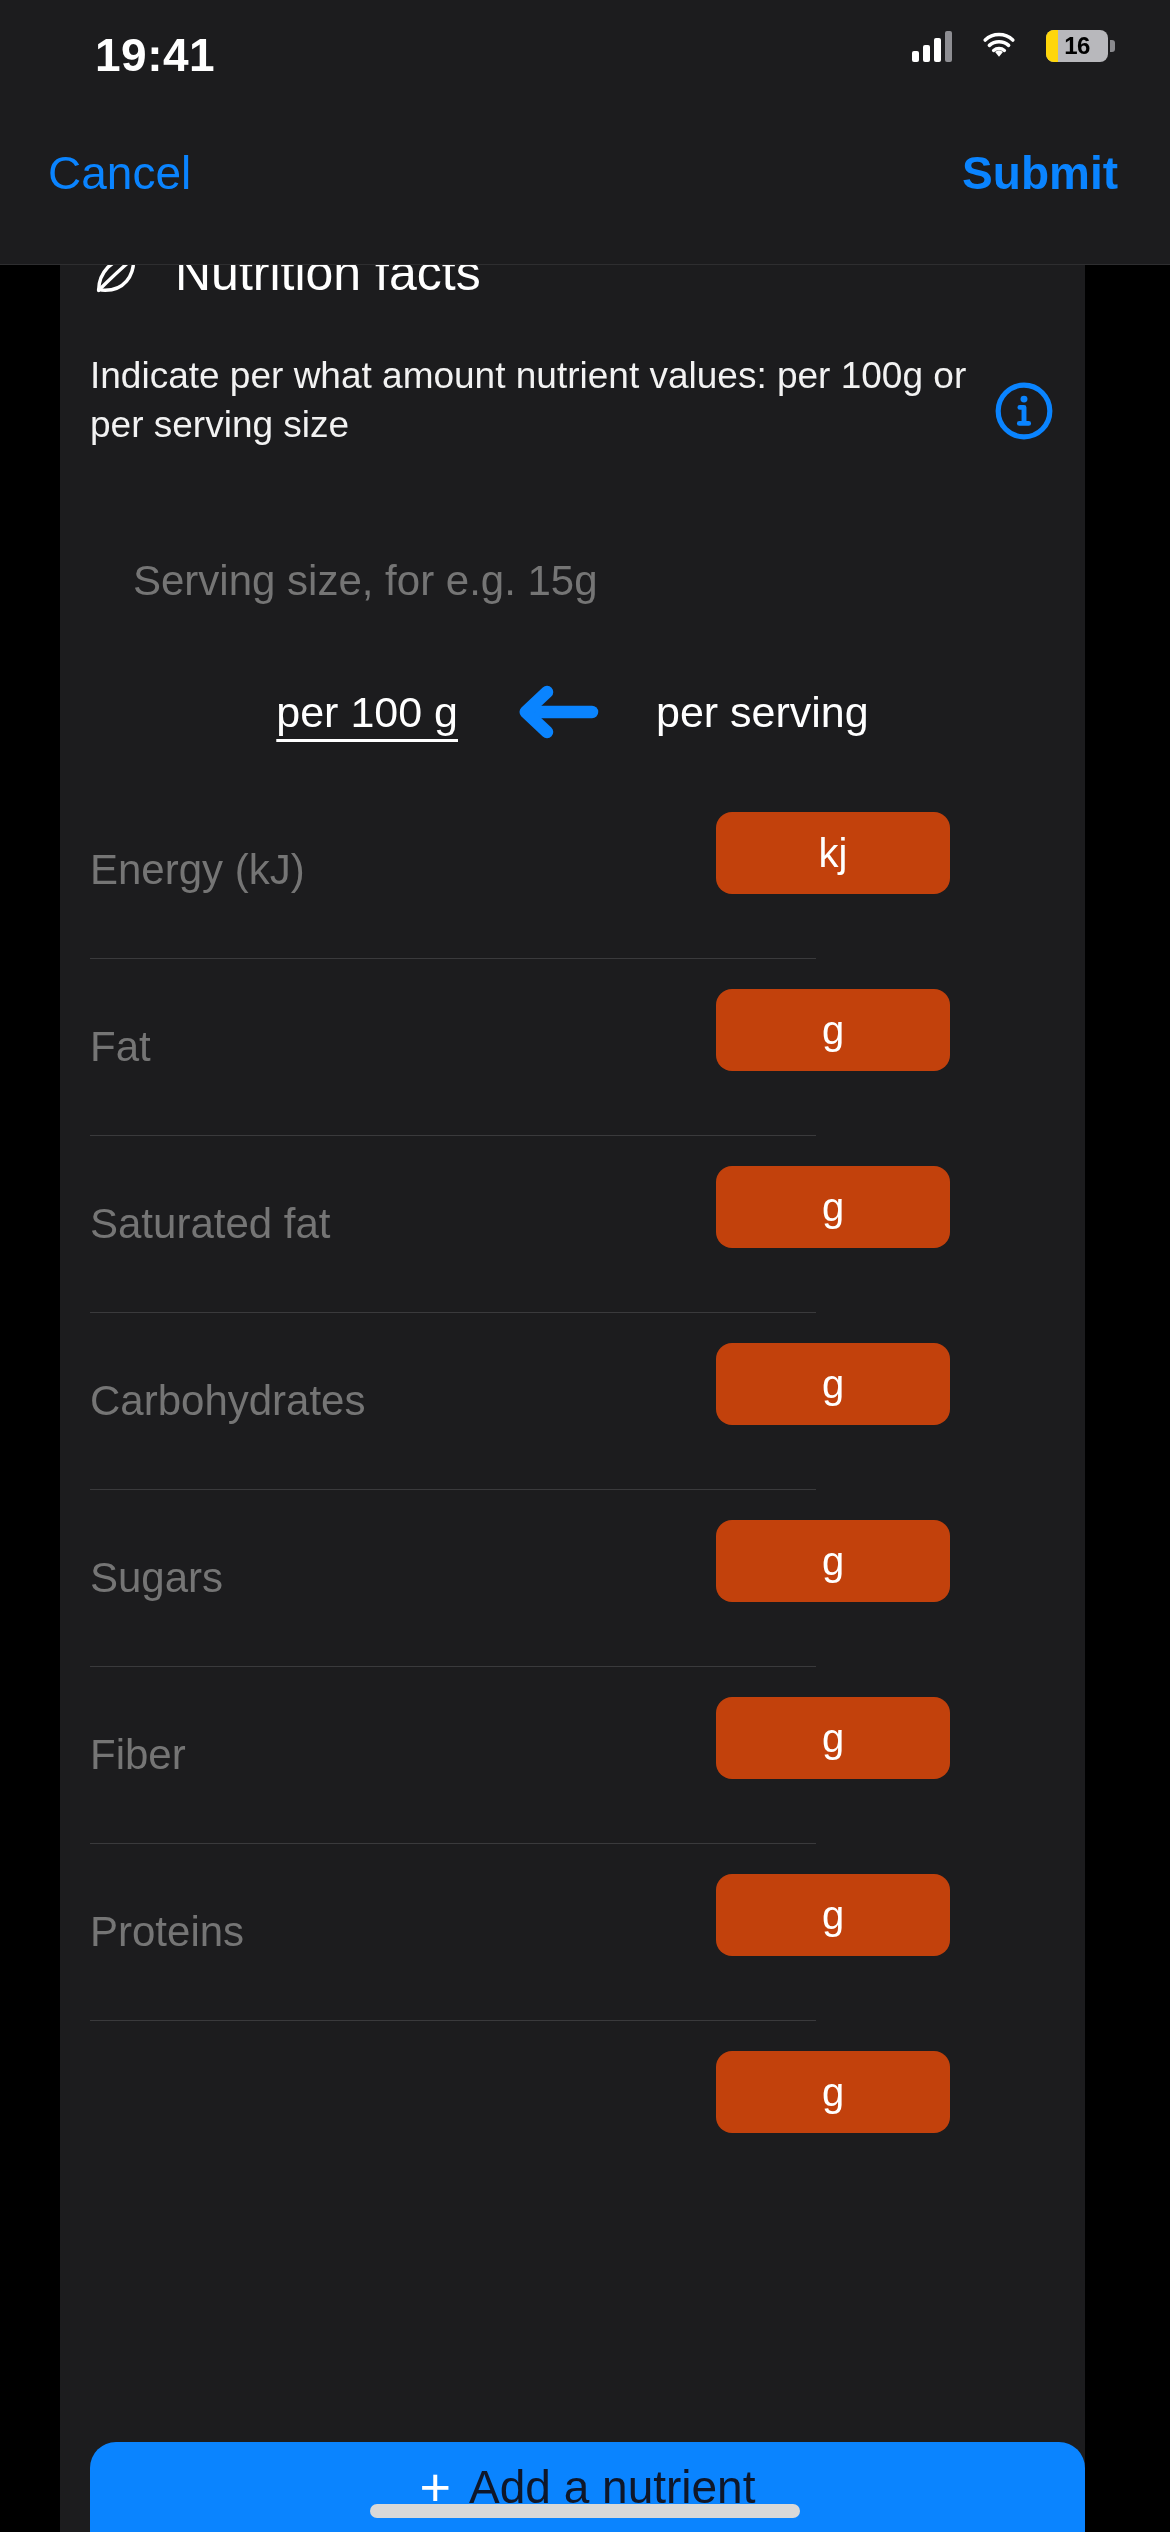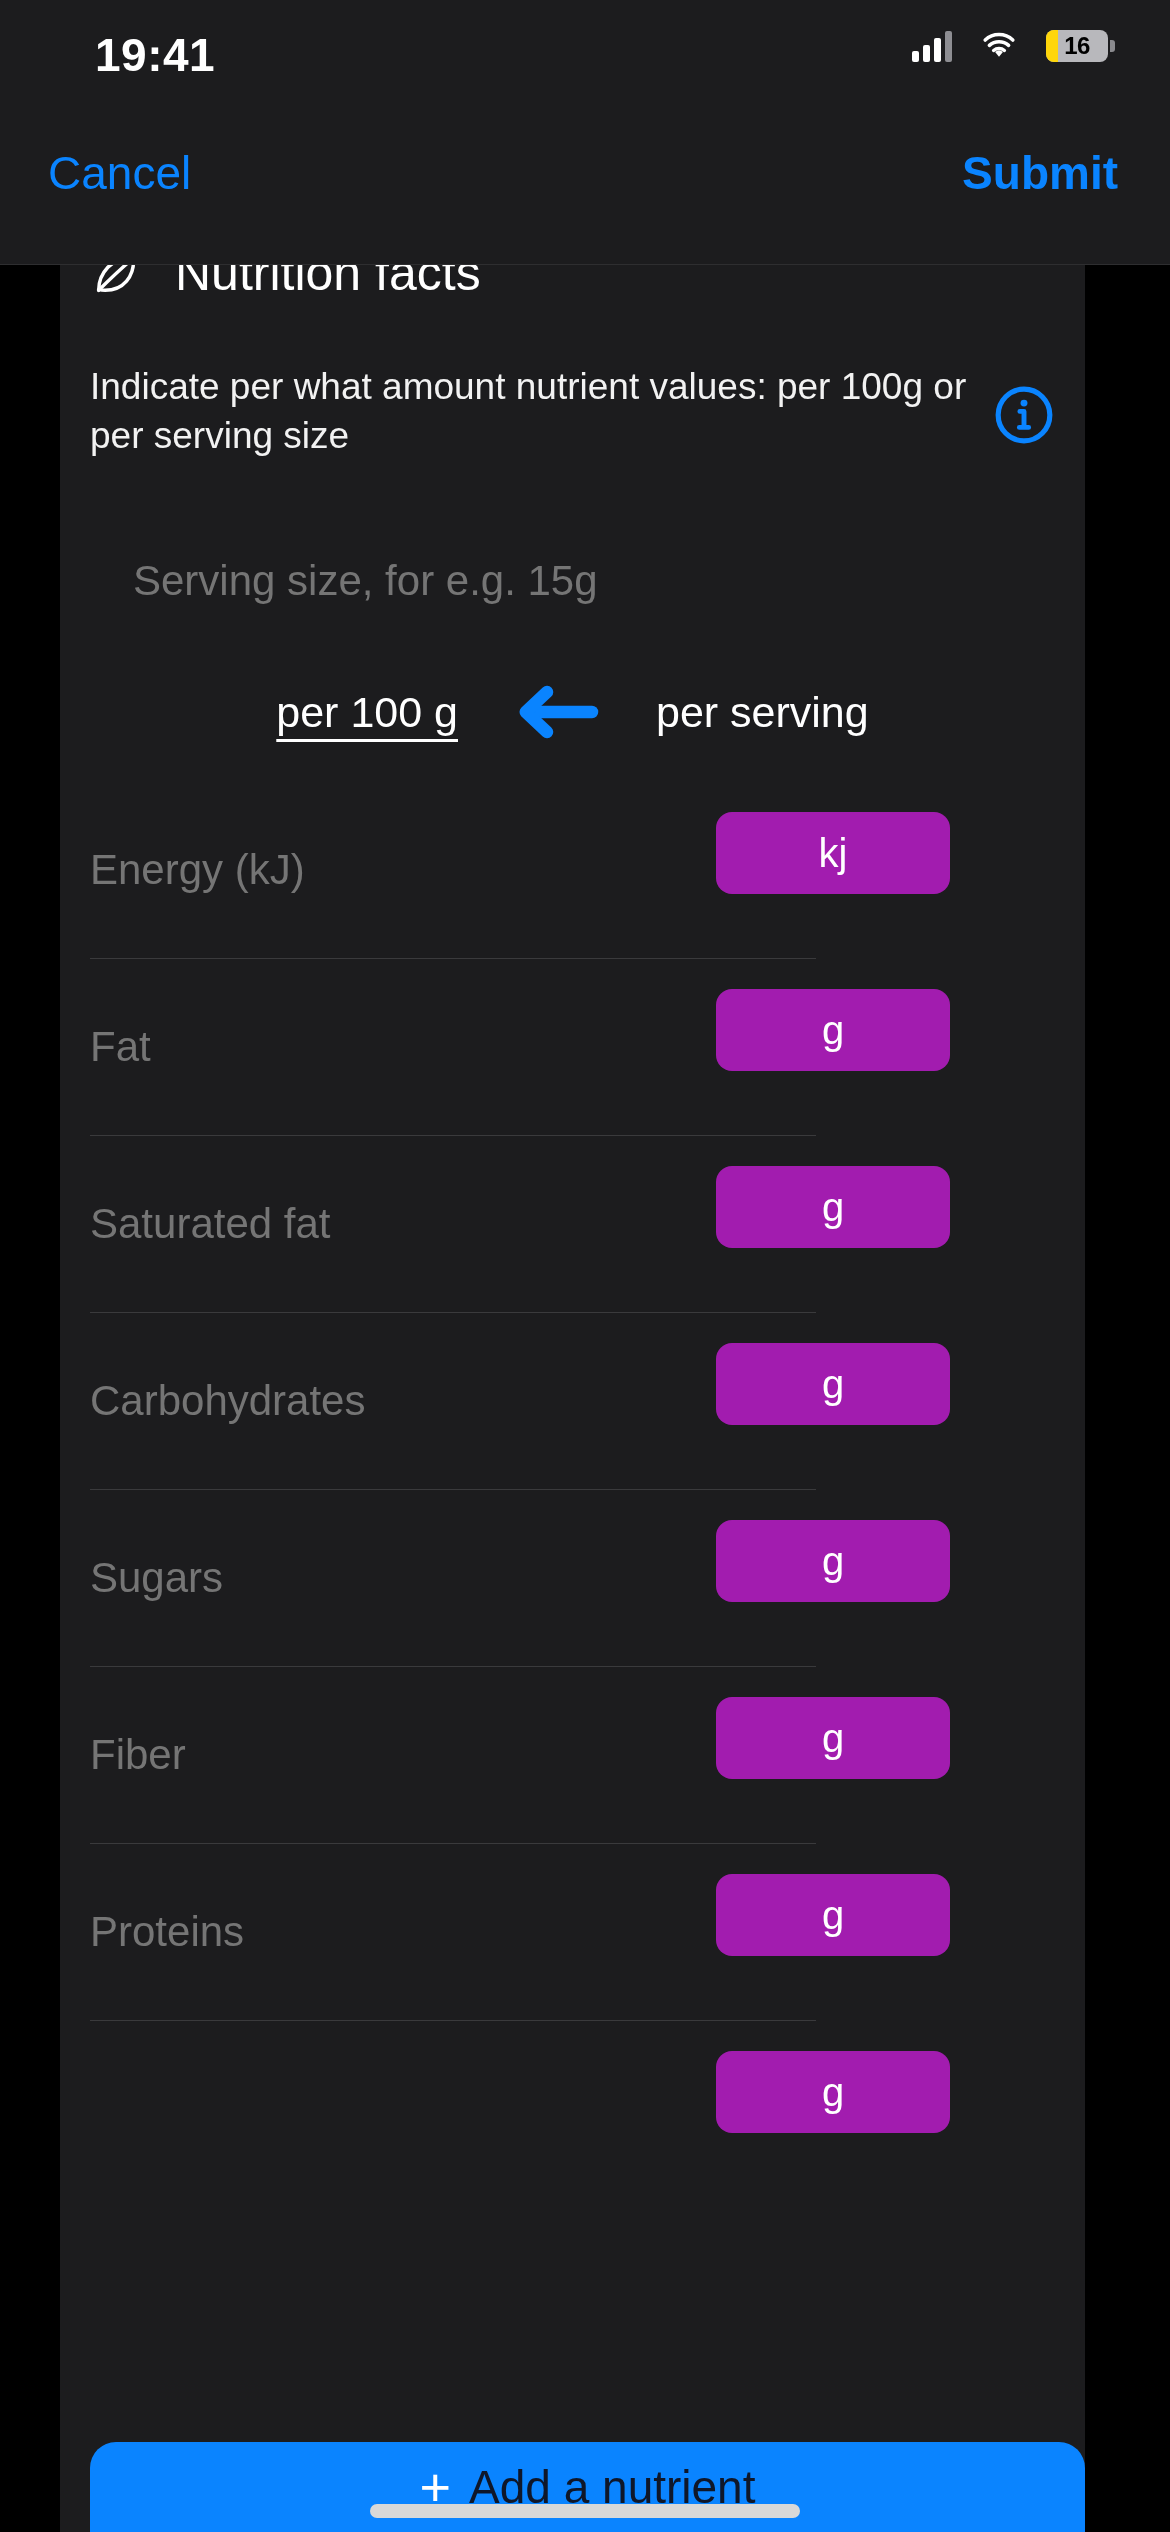--- a/index.html
+++ b/index.html
@@ -75,22 +75,22 @@
   
   #section-header {
     position:absolute; left:30px; top:-8px;
     display:flex; align-items:center; gap:33px;
   }
   #nutrition-icon { width:52px; height:52px; flex:none; }
   #section-title { font-size:50px; color:#fff; }
 
   
   #desc-row {
-    position:absolute; left:30px; top:110px; width:965px;
-    display:flex; align-items:flex-start;
+    position:absolute; left:30px; top:99px; width:965px;
+    display:flex; align-items:center;
   }
   #desc-text {
     flex:1; font-size:37px; color:#f2f2f2; line-height:1.33;
     padding-right:20px;
   }
   #info-icon { width:62px; height:62px; flex:none; margin-top:22px; }
 
   
   #serving-size {
     position:absolute; left:30px; top:305px; width:760px;
@@ -121,21 +121,21 @@
     display:flex; align-items:center;
     border-bottom:1px solid #3a3a3c;
   }
   .nutrient-label {
     font-size:42px; color:#8e8e93; background:transparent;
     border:none; outline:none; width:100%; font-family:inherit;
   }
   .unit-btn {
     position:absolute; right:47px; top:30px;
     width:234px; height:82px; border-radius:16px;
-    background:#a21caf; color:#fff; font-size:40px;
+    background:#c2410c; color:#fff; font-size:40px;
     display:flex; align-items:center; justify-content:center;
     border:none; cursor:pointer; font-family:inherit;
   }
 
   
   #add-nutrient-btn {
     position:absolute; left:90px; top:2442px;
     width:995px; height:90px;
     background:#0a84ff; border-radius:26px 26px 0 0;
     display:flex; align-items:center; justify-content:center;

